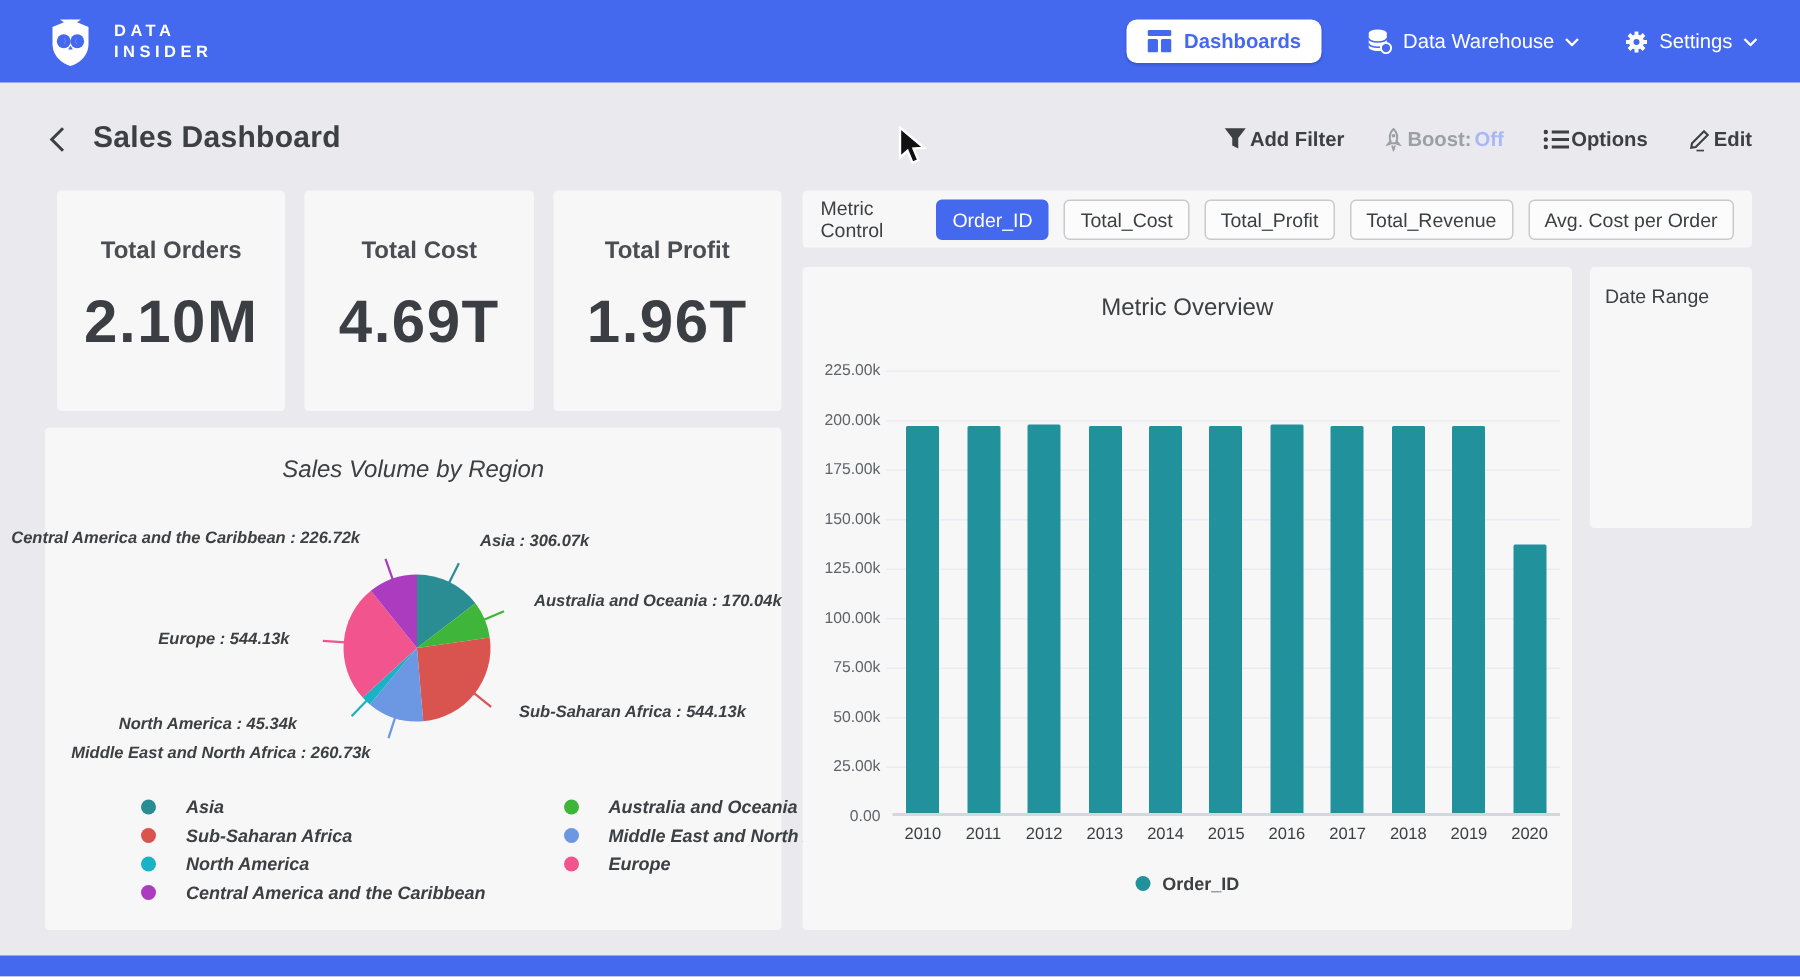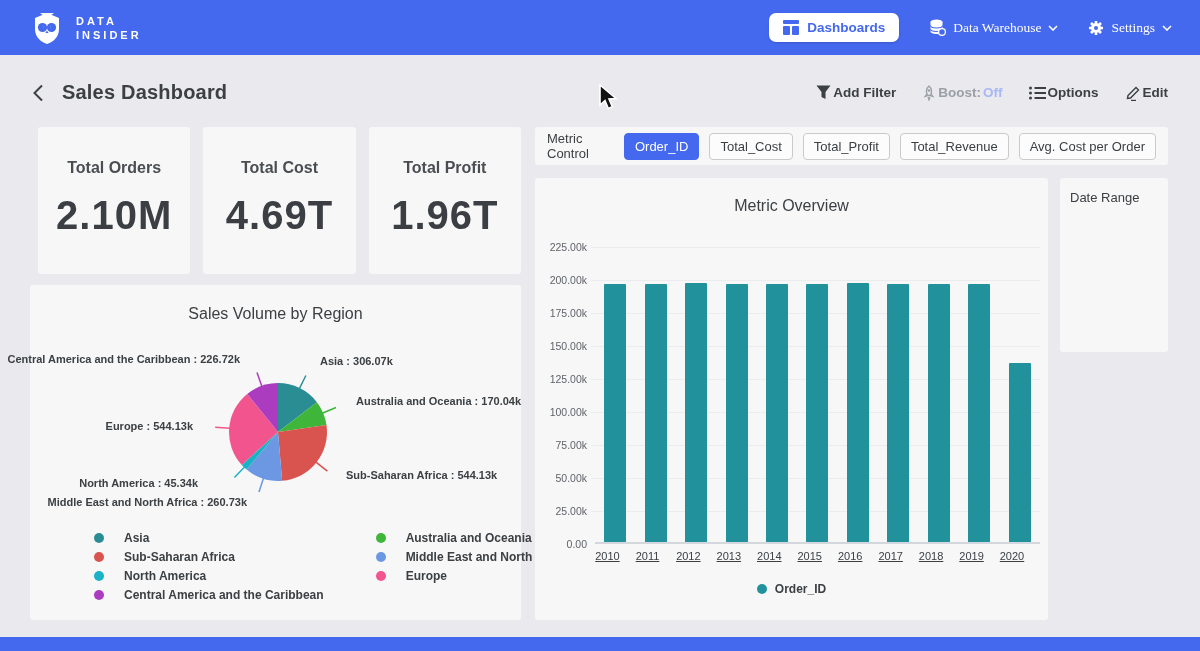--- a/index.html
+++ b/index.html
@@ -17,21 +17,21 @@
   }
   .brand { display:flex; align-items:center; gap:10px; }
   .brand-text { color:#fff; font-size:11px; font-weight:bold; letter-spacing:3px; line-height:14px; }
   .nav-right { display:flex; align-items:center; gap:30px; }
   .nav-pill {
     background:#fff; border:none; border-radius:7px; padding:7px 14px;
     display:flex; align-items:center; gap:8px; color:#4468ee;
     font-size:13.5px; font-weight:bold; font-family:inherit; cursor:pointer;
     box-shadow:0 1px 2px rgba(0,0,0,.15);
   }
-  .nav-item { display:flex; align-items:center; gap:7px; color:#fff; font-size:13.5px; cursor:pointer;font-family:Liberation Serif, serif; }
+  .nav-item { display:flex; align-items:center; gap:7px; color:#fff; font-size:13.5px; cursor:pointer; }
   
   .page-header { display:flex; align-items:center; padding:26px 32px 14px 32px; }
   .back-btn { background:none; border:none; cursor:pointer; display:flex; align-items:center; margin-right:18px; }
   .page-title { font-size:20px; font-weight:bold; color:#3c4043; letter-spacing:.2px; }
   .header-actions { margin-left:auto; display:flex; align-items:center; gap:26px; }
   .h-action { display:flex; align-items:center; gap:2px; font-size:13.5px; font-weight:bold; color:#3c4043; cursor:pointer; }
   .h-action.disabled { cursor:default; }
   .boost-label { color:#9aa0a6; font-weight:bold; }
   .boost-state { color:#a9b8f5; font-weight:bold; }
   
@@ -54,29 +54,29 @@
   .pill-btn.active { background:#4468ee; border-color:#4468ee; color:#fff; }
   
   .chart-card { position:absolute; left:0; top:51px; width:513px; height:442px; padding-top:18px; }
   .chart-title { text-align:center; font-size:16px; color:#3c4043; line-height:20px; }
   .chart-body { position:relative; margin:31px 8px 0 60px; height:297px; border-bottom:2px solid #d4d8de; }
   .gridline { position:absolute; left:-4px; right:0; height:1px; background:#eaecef; }
   .y-tick { position:absolute; left:-56px; width:48px; text-align:right; font-size:10.5px; color:#5f6368; transform:translateY(-6px); }
   .bars { position:absolute; left:0; right:0; top:0; bottom:0; display:flex; align-items:flex-end; justify-content:space-around; }
   .bar { width:22px; border-radius:1px 1px 0 0; }
   .x-axis { display:flex; justify-content:space-around; margin:6px 8px 0 60px; }
-  .x-tick { width:40px; font-size:11px; color:#3c4043;text-decoration:underline; }
+  .x-tick { width:40px; text-align:center; font-size:11px; color:#3c4043; }
   .bar-legend { display:flex; justify-content:center; align-items:center; gap:8px; margin-top:20px; font-size:12px; font-weight:bold; color:#3c4043; }
   .dot { width:10px; height:10px; border-radius:50%; flex:none; }
   
   .date-card { position:absolute; left:525px; top:51px; width:108px; height:174px; padding:10px 8px; }
   .date-label { font-size:13px; color:#3c4043; margin:2px 0 10px 2px; }
   .date-btn { display:block; width:100%; text-align:center; margin-bottom:6px; padding:5px 4px; }
   
-  .pie-card { position:relative; margin-top:11px; width:491px; height:335px; }
+  .pie-card { position:relative; margin-top:11px; width:491px; height:335px;font-style:italic; }
   .pie-title { text-align:center; font-size:16px; color:#3c4043; padding-top:20px; }
   .pie-svg { position:absolute; left:193px; top:92px; overflow:visible; }
   .pie-callout { position:absolute; font-size:11px; font-weight:bold; color:#3c4043; white-space:nowrap; }
   .pie-legend { position:absolute; left:64px; top:246px; display:flex; gap:52px; }
   .pie-legend-col { display:flex; flex-direction:column; gap:5px; }
   .pie-legend-item { display:flex; align-items:center; gap:20px; font-size:12px; font-weight:bold; color:#3c4043; white-space:nowrap; }
   
   .bottom-bar { position:absolute; left:0; bottom:0; width:1200px; height:14px; background:#4468ee; }
   
   .cursor { position:absolute; left:598px; top:84px; z-index:99; pointer-events:none; }

